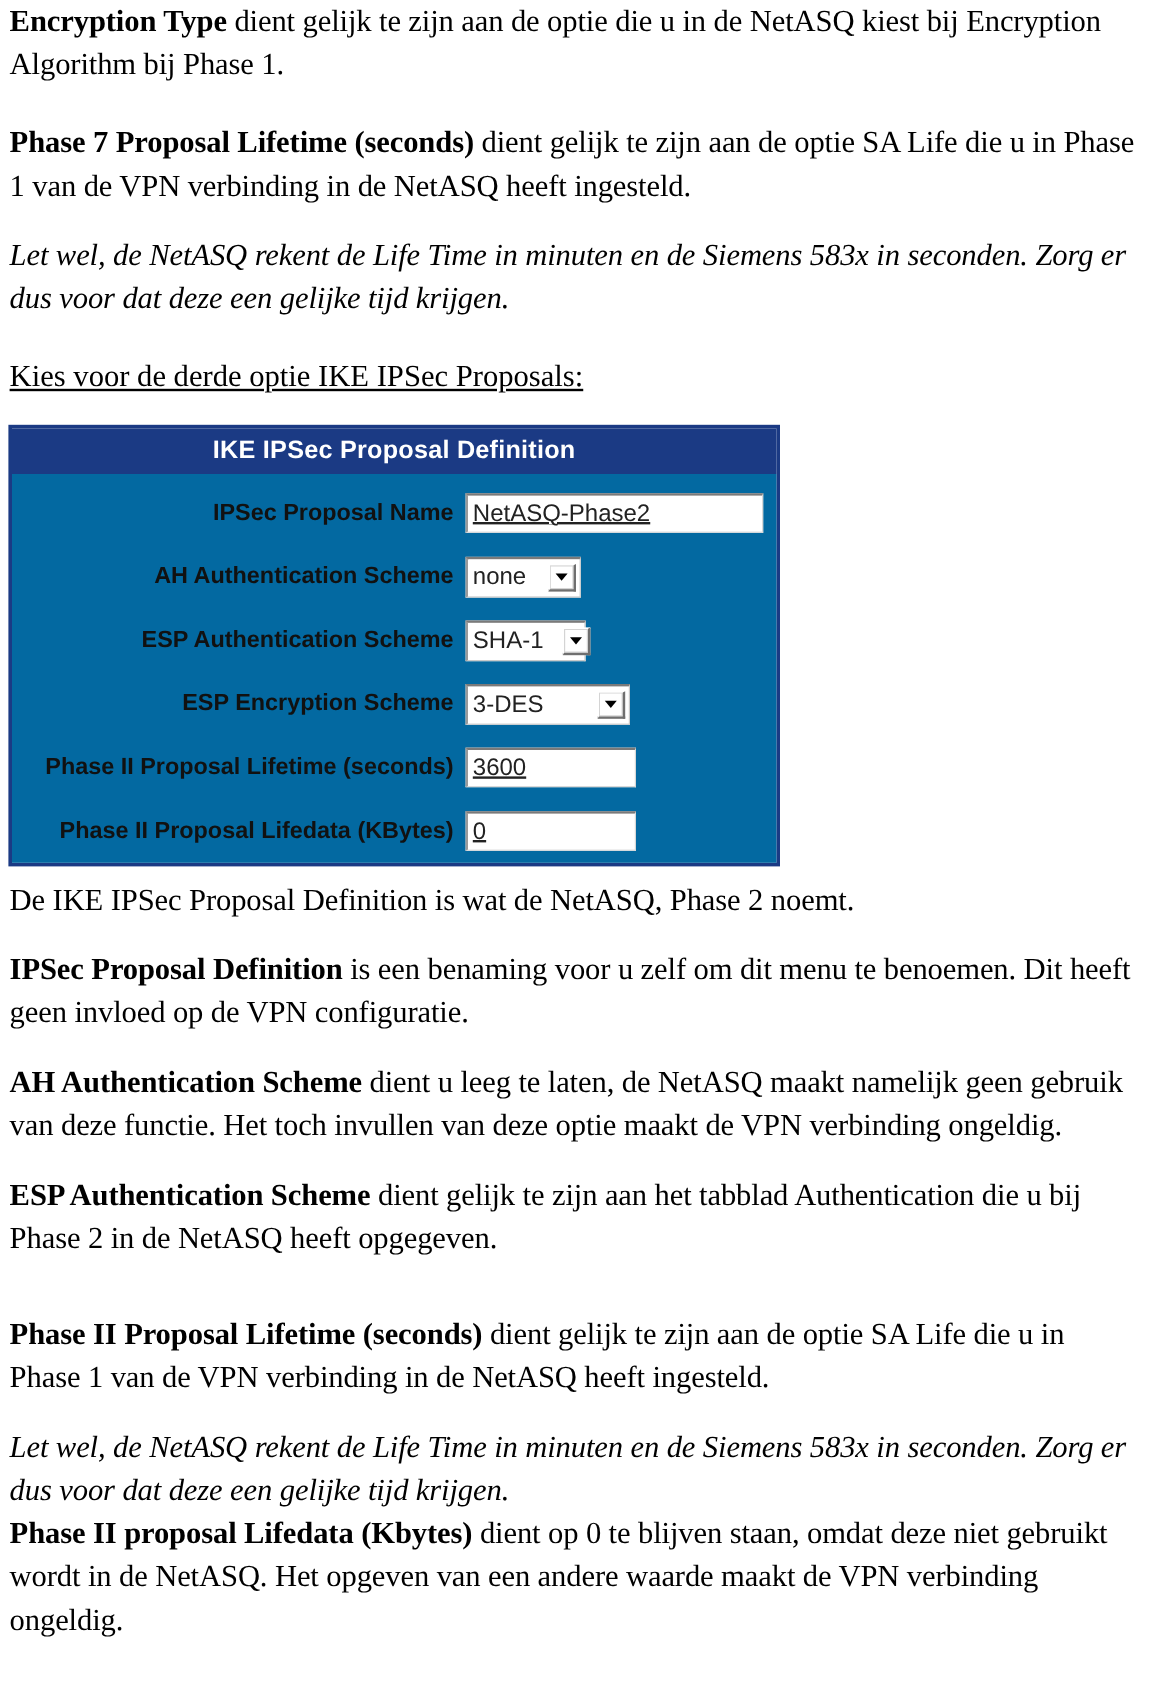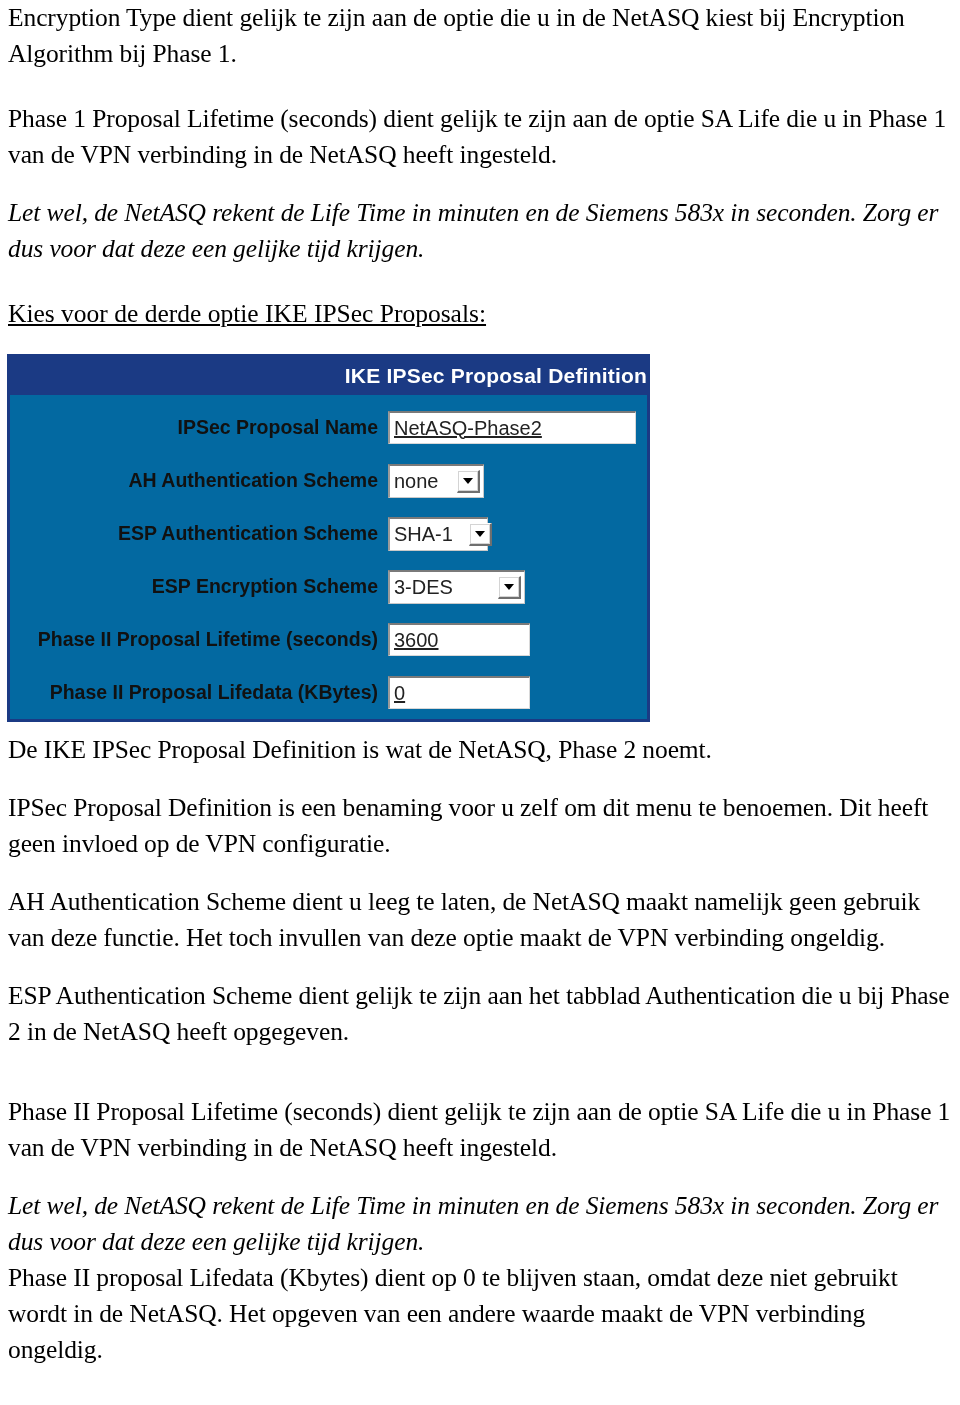--- a/index.html
+++ b/index.html
@@ -23,21 +23,21 @@
     box-sizing: border-box;
   }
   .para {
     margin: 0 0 0 0;
     padding: 0 8px 0 8px;
     font-size: 25.5px;
     line-height: 36px;
     text-align: left;
     letter-spacing: -0.1px;
   }
-  .para b { font-weight: normal; margin-top: 17px; }
+  .para b { font-weight: bold; margin-top: 17px; }
   .para.italic { font-style: italic; }
   .gap-lg { height: 29px; }
   .gap-md { height: 22px; }
   .gap-sm { height: 10px; }
   .linkline {
     padding: 0 8px;
     font-size: 25.5px;
     line-height: 36px;
     text-decoration: underline;
     text-underline-offset: 2px;
@@ -55,21 +55,21 @@
     font-family: "Liberation Sans", "DejaVu Sans", sans-serif;
   }
   .shot-title {
     height: 38px;
     background: #1b3a84;
     color: #ffffff;
     font-size: 21px;
     font-weight: bold;
     display: flex;
     align-items: center;
-    justify-content: flex-end;
+    justify-content: center;
     letter-spacing: 0.2px;
   }
   .shot-body {
     background: #0369a1;
     height: 324px;
     padding-top: 6px;
     box-sizing: border-box;
   }
   .frow {
     display: flex;
@@ -152,21 +152,21 @@
 </style>
 </head>
 <body>
 
 <div class="page">
 
   <p class="para"><b>Encryption Type</b><span> dient gelijk te zijn aan de optie die u in de NetASQ kiest bij Encryption Algorithm bij Phase 1.</span></p>
 
   <div class="gap-lg"></div>
 
-  <p class="para"><b>Phase 1 Proposal Lifetime (seconds)</b><span> dient gelijk te zijn aan de optie SA Life die u in Phase 1 van de VPN verbinding in de NetASQ heeft ingesteld.</span></p>
+  <p class="para"><b>Phase 7 Proposal Lifetime (seconds)</b><span> dient gelijk te zijn aan de optie SA Life die u in Phase 1 van de VPN verbinding in de NetASQ heeft ingesteld.</span></p>
 
   <div class="gap-md"></div>
 
   <p class="para italic"><span>Let wel, de NetASQ rekent de Life Time in minuten en de Siemens 583x in seconden. Zorg er dus voor dat deze een gelijke tijd krijgen.</span></p>
 
   <div class="gap-lg"></div>
 
   <div class="linkline">Kies voor de derde optie IKE IPSec Proposals:</div>
 
   <div class="shot">

